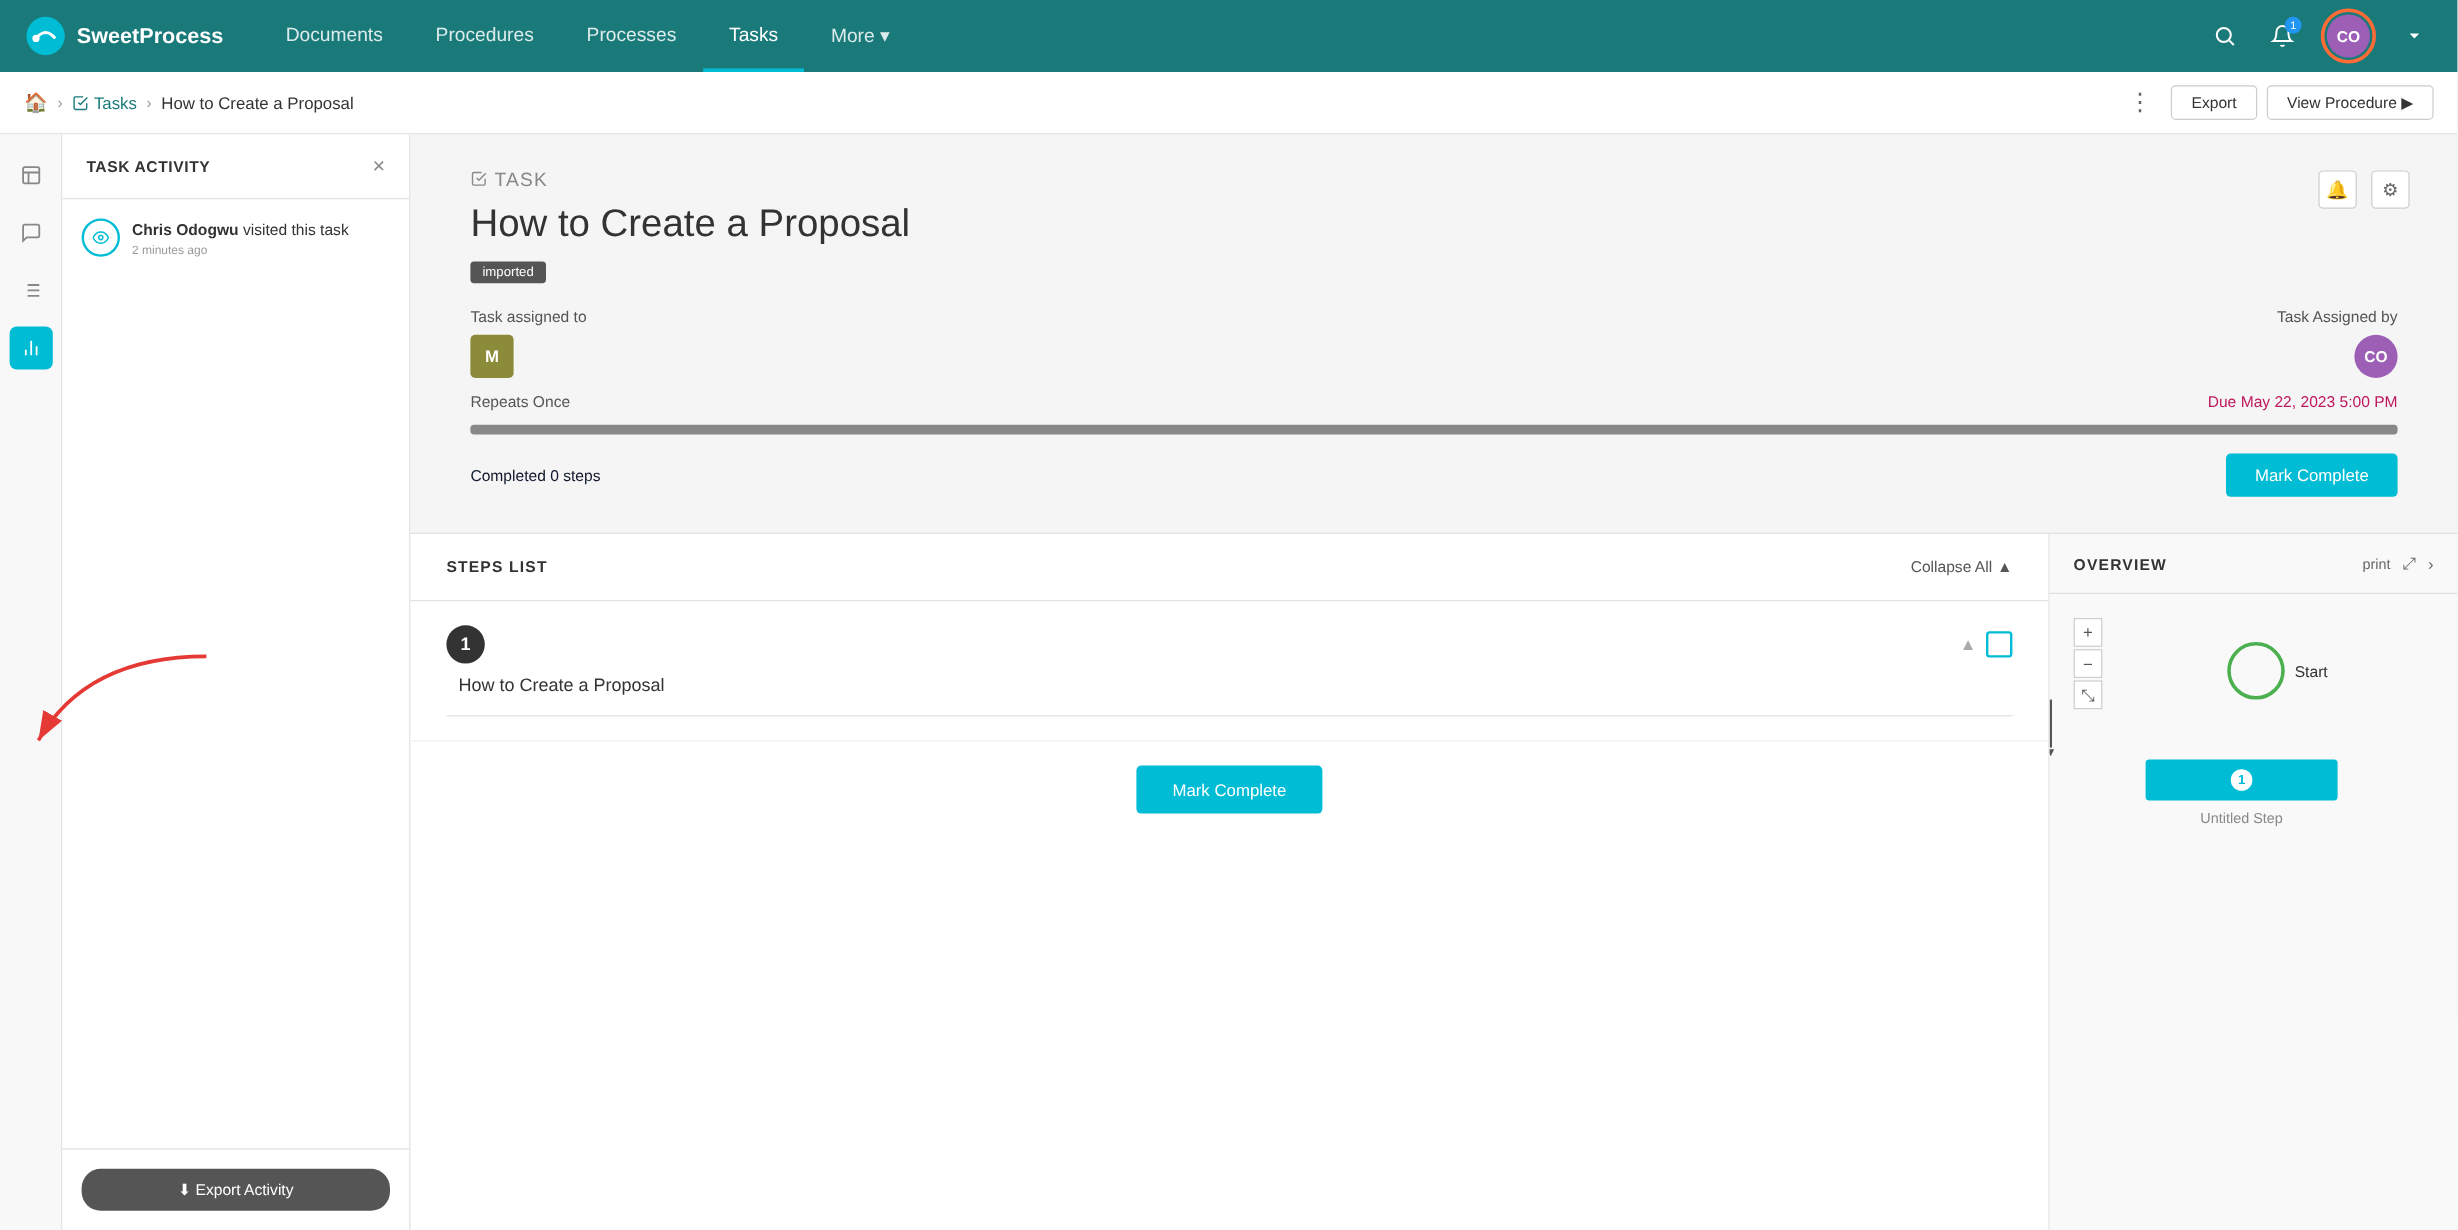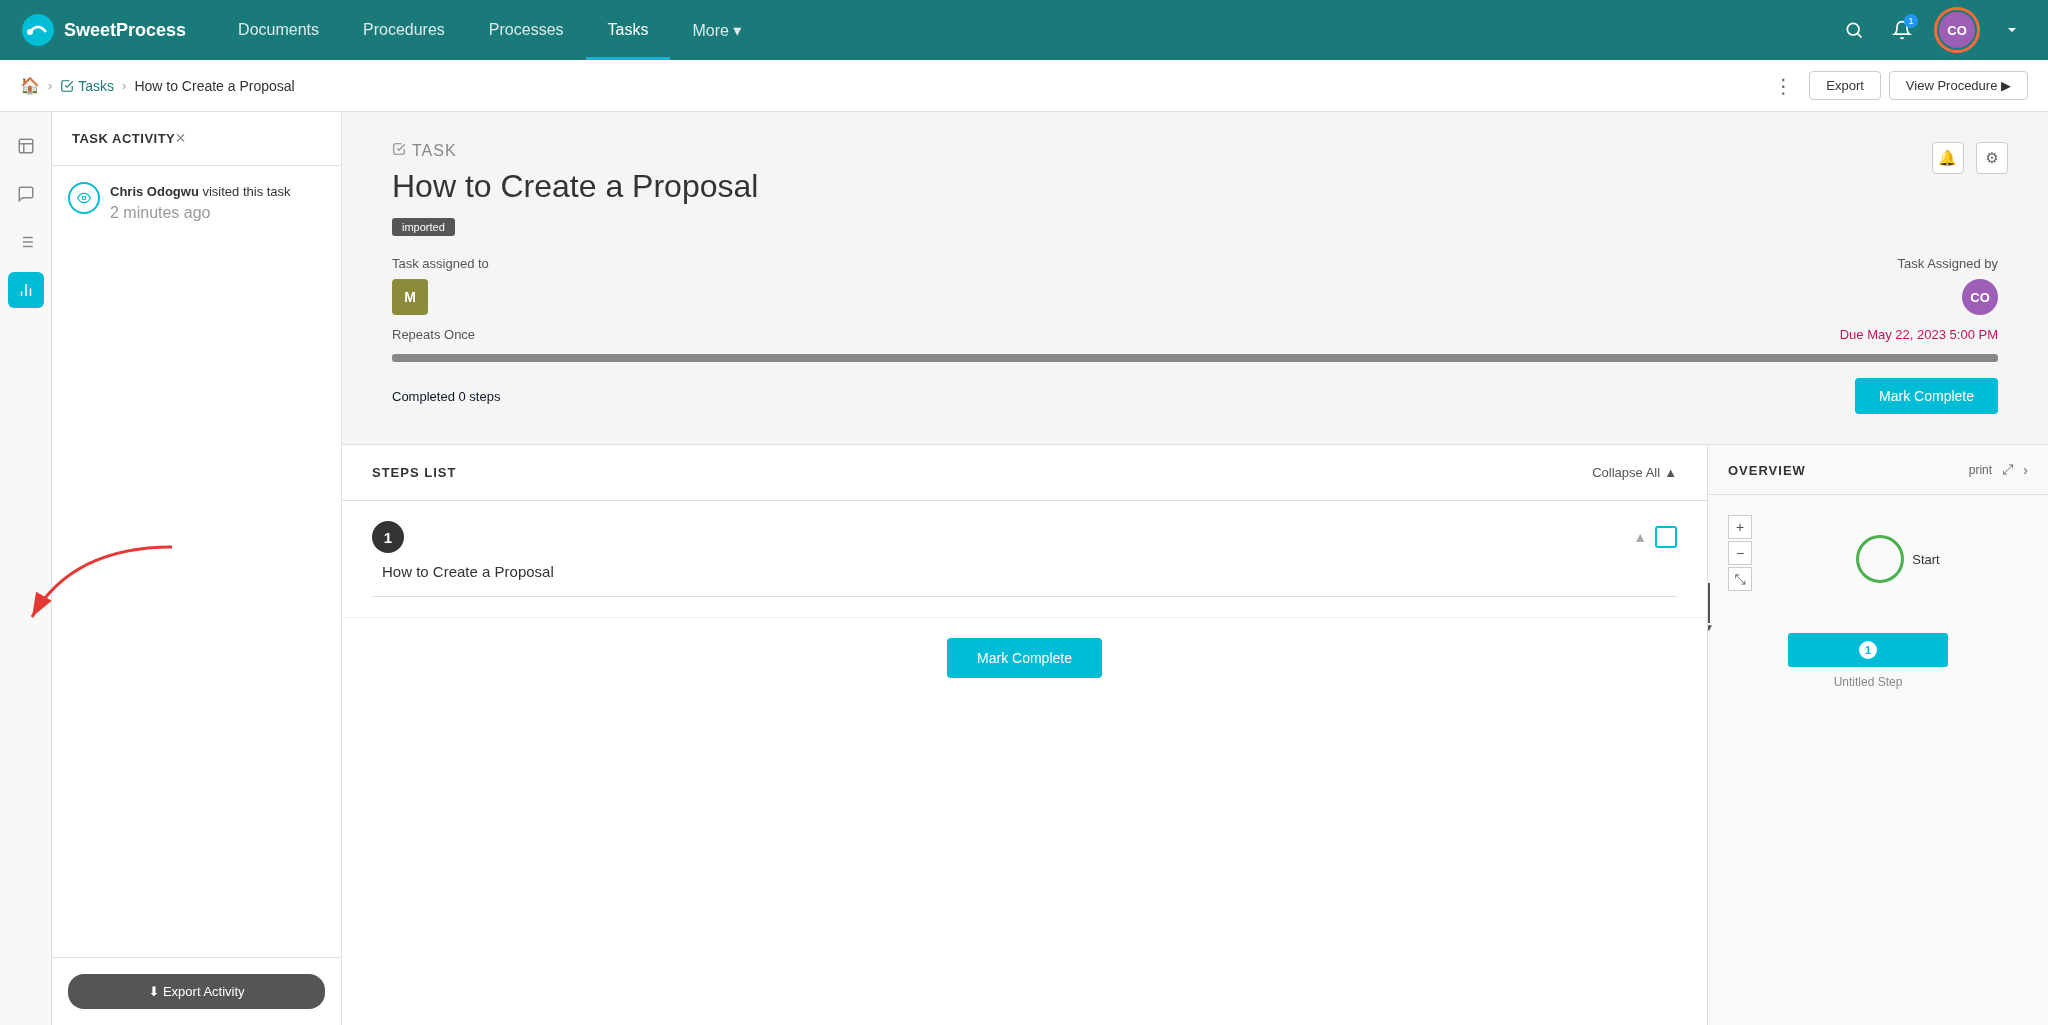--- a/index.html
+++ b/index.html
@@ -215,21 +215,21 @@
     .activity-panel {
       width: 290px;
       background: white;
       border-right: 1px solid #e0e0e0;
       display: flex;
       flex-direction: column;
     }
     .activity-header {
       display: flex;
       align-items: center;
-      justify-content: flex-start;
+      justify-content: space-between;
       padding: 16px 20px;
       border-bottom: 1px solid #e0e0e0;
     }
     .activity-title {
       font-size: 13px;
       font-weight: 600;
       color: #333;
       letter-spacing: 0.5px;
     }
     .close-btn {
@@ -263,21 +263,21 @@
     }
     .activity-text {
       font-size: 13px;
       color: #333;
       line-height: 1.5;
     }
     .activity-text strong {
       font-weight: 600;
     }
     .activity-time {
-      font-size: 16px;
+      font-size: 10px;
       color: #999;
       margin-top: 2px;
     }
     .activity-footer {
       padding: 16px;
       border-top: 1px solid #e0e0e0;
     }
     .export-activity-btn {
       width: 100%;
       background: #555;

